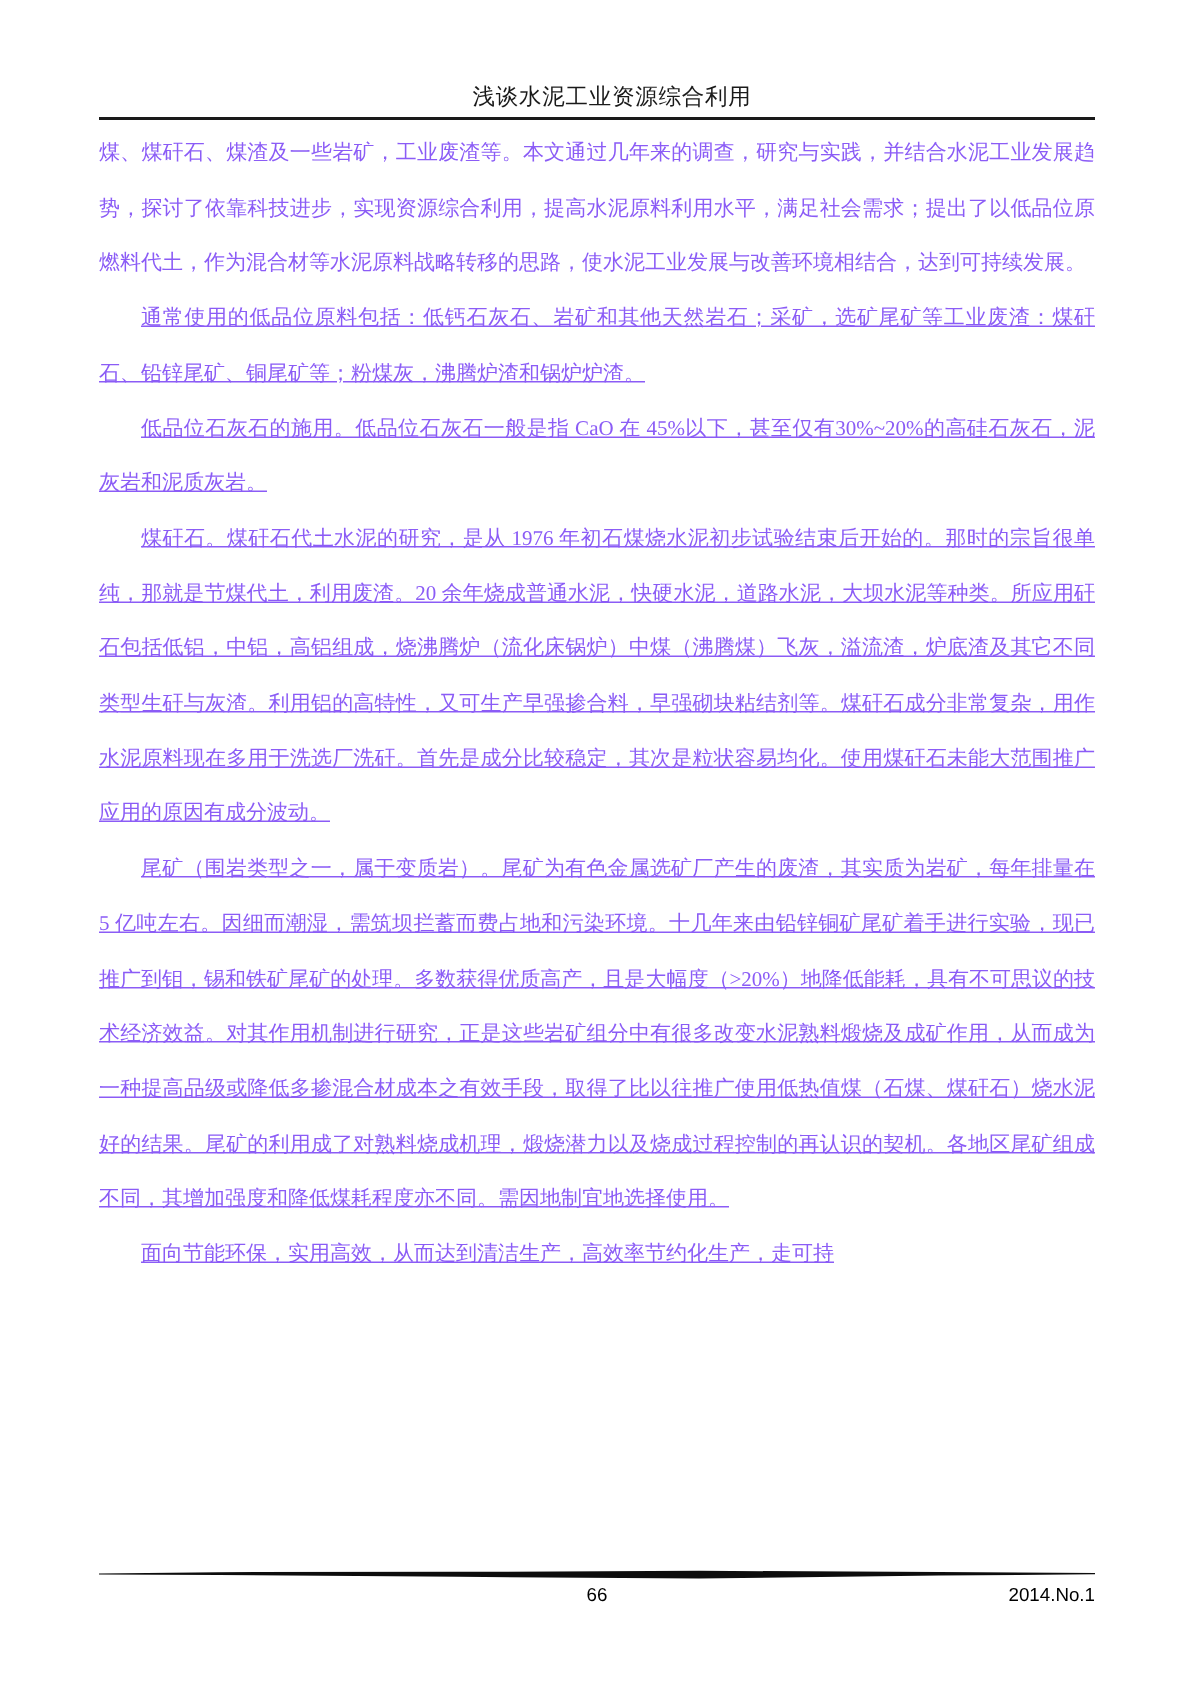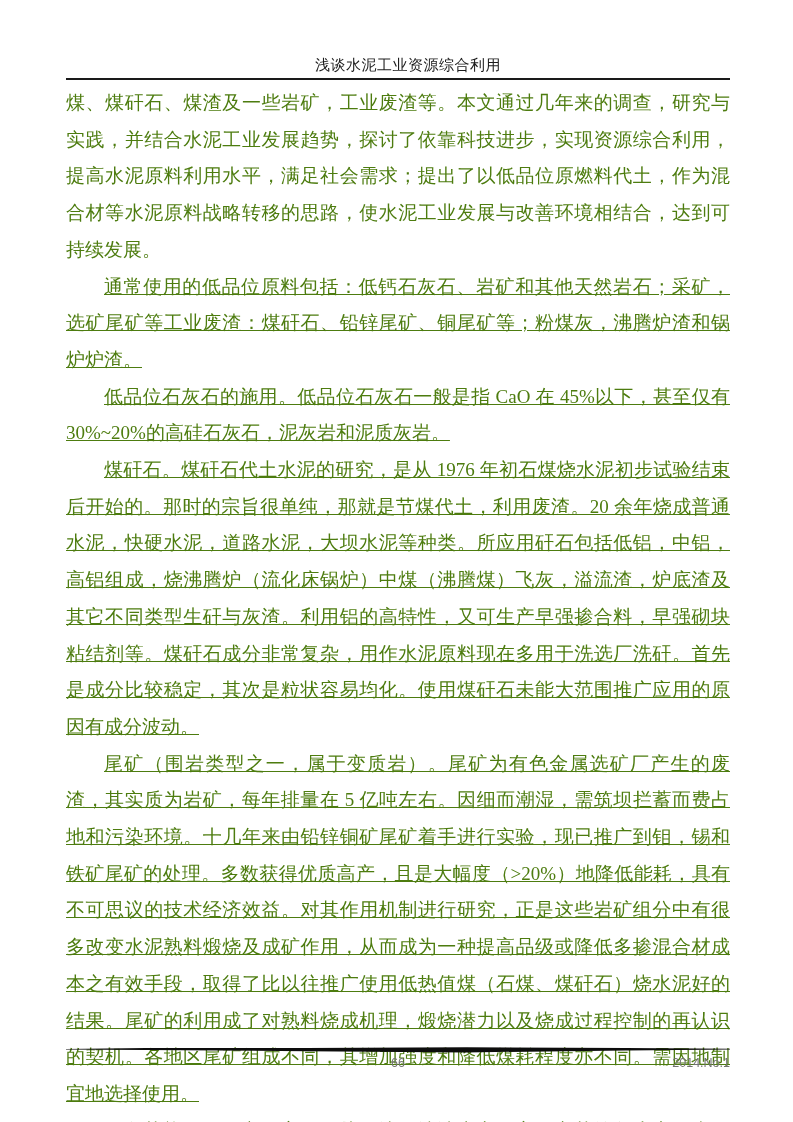--- a/index.html
+++ b/index.html
@@ -36,42 +36,42 @@
     height: 2px;
     background: #1a1a1a;
   }
   .content {
     position: absolute;
     top: 85px;
     left: 66px;
     width: 664px;
   }
   .content p {
-    font-size: 19px;
+    font-size: 14px;
     line-height: 36.7px;
     text-align: justify;
     text-justify: inter-ideograph;
-    color: #4d7c0f;
+    color: #8b5cf6;
   }
   .content p.indent { text-indent: 2em; text-decoration: underline; }
   .footer {
     position: absolute;
     top: 1046px;
     left: 66px;
     width: 664px;
   }
   .footer-rule-svg { display: block; width: 664px; height: 8px; }
   .footer-row {
     position: relative;
     width: 100%;
     margin-top: 1px;
     font-family: "Liberation Sans", "DejaVu Sans", sans-serif;
     font-size: 12.5px;
     line-height: 16px;
-    color: #737373;
+    color: #000000;
   }
   .footer-pageno { text-align: center; }
   .footer-issue {
     position: absolute;
     right: 0;
     top: 0;
     text-align: right;
   }
 </style>
 </head>

